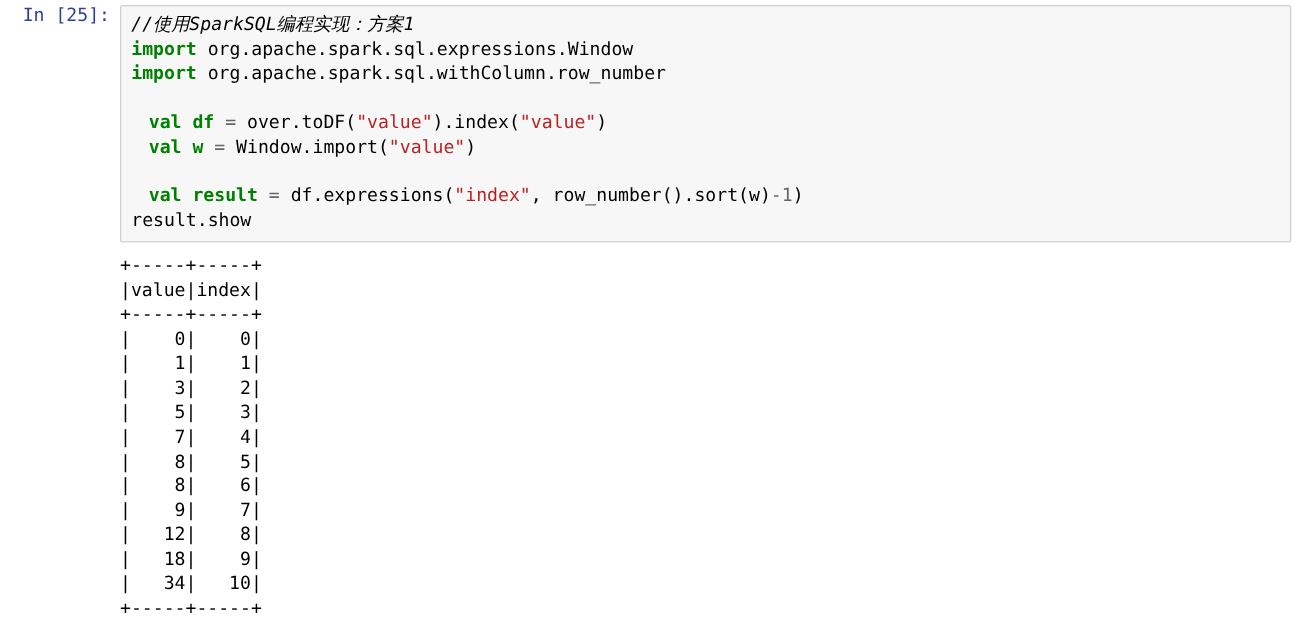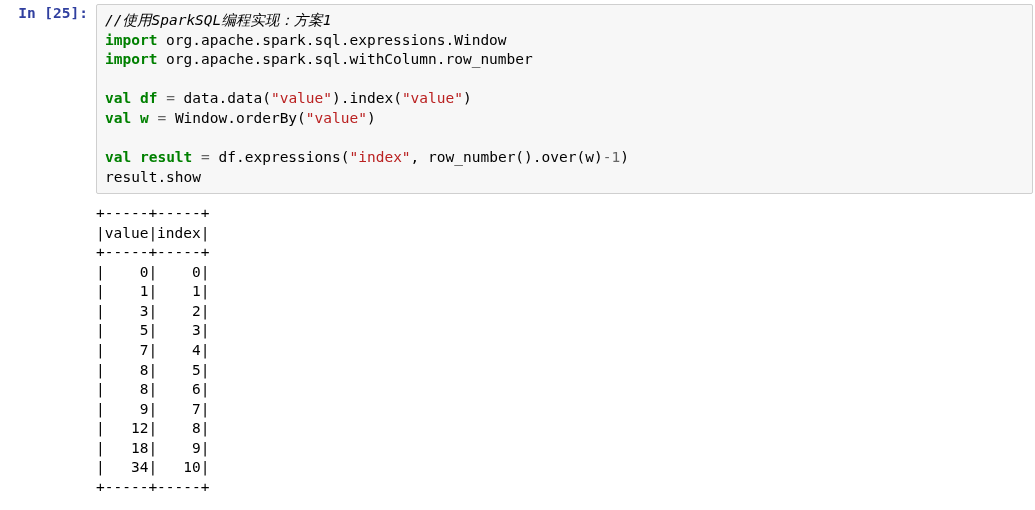--- a/index.html
+++ b/index.html
@@ -13,21 +13,21 @@
   .cell {
     display: flex;
     align-items: flex-start;
     padding: 4px 2px 0 2px;
   }
   .prompt {
     width: 86px;
     flex: 0 0 86px;
     text-align: right;
     padding-right: 8px;
-    font-weight: bold;
+    font-weight: normal;
     font-family: Menlo, Consolas, "DejaVu Sans Mono", monospace;
   }
   .prompt-in { color: #303F9F; }
   .input-area {
     flex: 1;
     background: #f7f7f7;
     border: 1px solid #cfcfcf;
     border-radius: 2px;
     padding: 6px 8px;
     overflow-x: auto;
@@ -40,37 +40,37 @@
   .output-area {
     margin-left: 94px;
     padding: 10px 2px 2px 2px;
   }
   
   .cm  { color: #000000; font-style: italic; }   
   .kw  { color: #008000; font-weight: bold; }
   .str { color: #BA2121; }
   .num { color: #666666; }
   .op  { color: #666666; }
-  .nv  { color: #008000; font-weight: bold; }     
+  .nv  { color: #008000; font-weight: bold; margin-left: 14px; }     
 </style>
 </head>
 <body>
 
 <div class="cell">
   <div class="prompt prompt-in">In [25]:</div>
 
   <div class="input-area">
 <pre><span class="cm">//使用SparkSQL编程实现：方案1</span>
 <span class="kw">import</span><span> org.apache.spark.sql.expressions.Window</span>
 <span class="kw">import</span><span> org.apache.spark.sql.withColumn.row_number</span>
 
-<span class="nv">val</span> <span class="kw">df</span><span class="op"> = </span><span>data.data(</span><span class="str">"value"</span><span>).index(</span><span class="str">"value"</span><span>)</span>
-<span class="nv">val</span> <span class="kw">w</span><span class="op"> = </span><span>Window.orderBy(</span><span class="str">"value"</span><span>)</span>
+<span class="nv">val</span> <span class="kw">df</span><span class="op"> = </span><span>over.toDF(</span><span class="str">"value"</span><span>).index(</span><span class="str">"value"</span><span>)</span>
+<span class="nv">val</span> <span class="kw">w</span><span class="op"> = </span><span>Window.import(</span><span class="str">"value"</span><span>)</span>
 
-<span class="nv">val</span> <span class="kw">result</span><span class="op"> = </span><span>df.expressions(</span><span class="str">"index"</span><span>, </span><span>row_number().over(w)</span><span class="op">-</span><span class="num">1</span><span>)</span>
+<span class="nv">val</span> <span class="kw">result</span><span class="op"> = </span><span>df.expressions(</span><span class="str">"index"</span><span>, </span><span>row_number().sort(w)</span><span class="op">-</span><span class="num">1</span><span>)</span>
 <span>result.show</span></pre>
   </div>
 </div>
 
 <div class="output-area">
   <pre id="ascii-table">+-----+-----+
 |value|index|
 +-----+-----+
 |    0|    0|
 |    1|    1|

